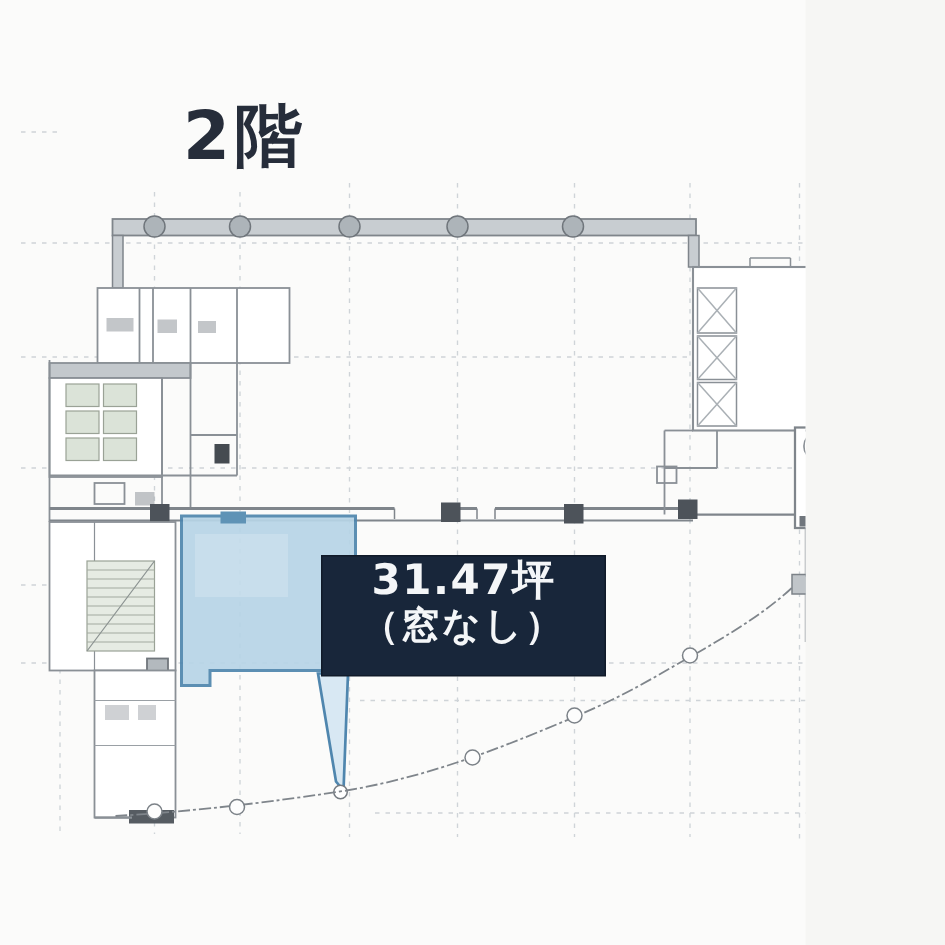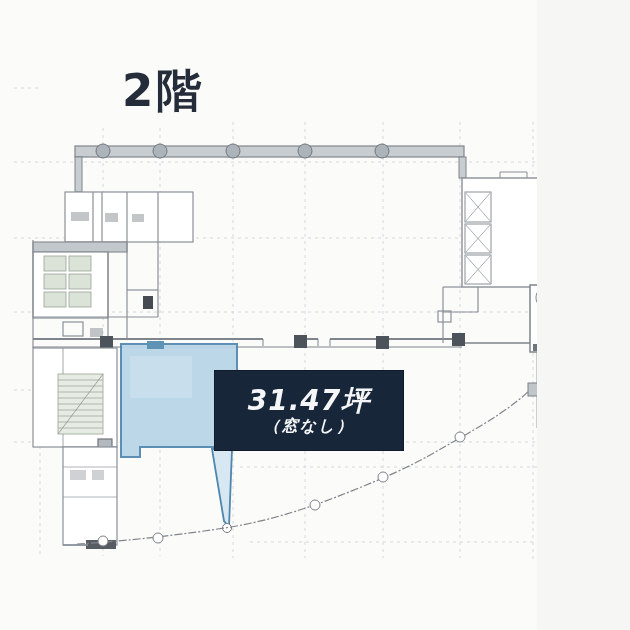--- a/index.html
+++ b/index.html
@@ -14,26 +14,25 @@
   }
   #plan-svg{position:absolute;left:0;top:0;}
   .floor-title{
     position:absolute;left:122px;top:68px;
     font-size:45px;font-weight:bold;color:#262d3a;
     letter-spacing:3px;line-height:1;
   }
   .area-label{
     position:absolute;left:215px;top:371px;width:188px;height:79px;
     background:#18263a;color:#f4f6f8;
-    display:flex;flex-direction:column;align-items:center;justify-content:center;
+    display:flex;flex-direction:column;align-items:center;
     box-shadow:0 0 0 1px #101a29;
-    font-style:italic;
   }
   .area-label .l1{font-size:28px;font-weight:bold;letter-spacing:1px;line-height:1.15;}
-  .area-label .l2{font-size:16px;font-weight:bold;letter-spacing:2px;line-height:1.15;}
+  .area-label .l2{font-size:25px;font-weight:bold;letter-spacing:2px;line-height:1.15;}
 </style>
 </head>
 <body>
 
 <div id="stage">
 
 <svg id="plan-svg" width="630" height="630" viewBox="0 0 630 630">
 
   <g stroke="#cfd4d8" stroke-width="0.9" stroke-dasharray="3 4">
     <line x1="103" y1="128" x2="103" y2="556"></line>

